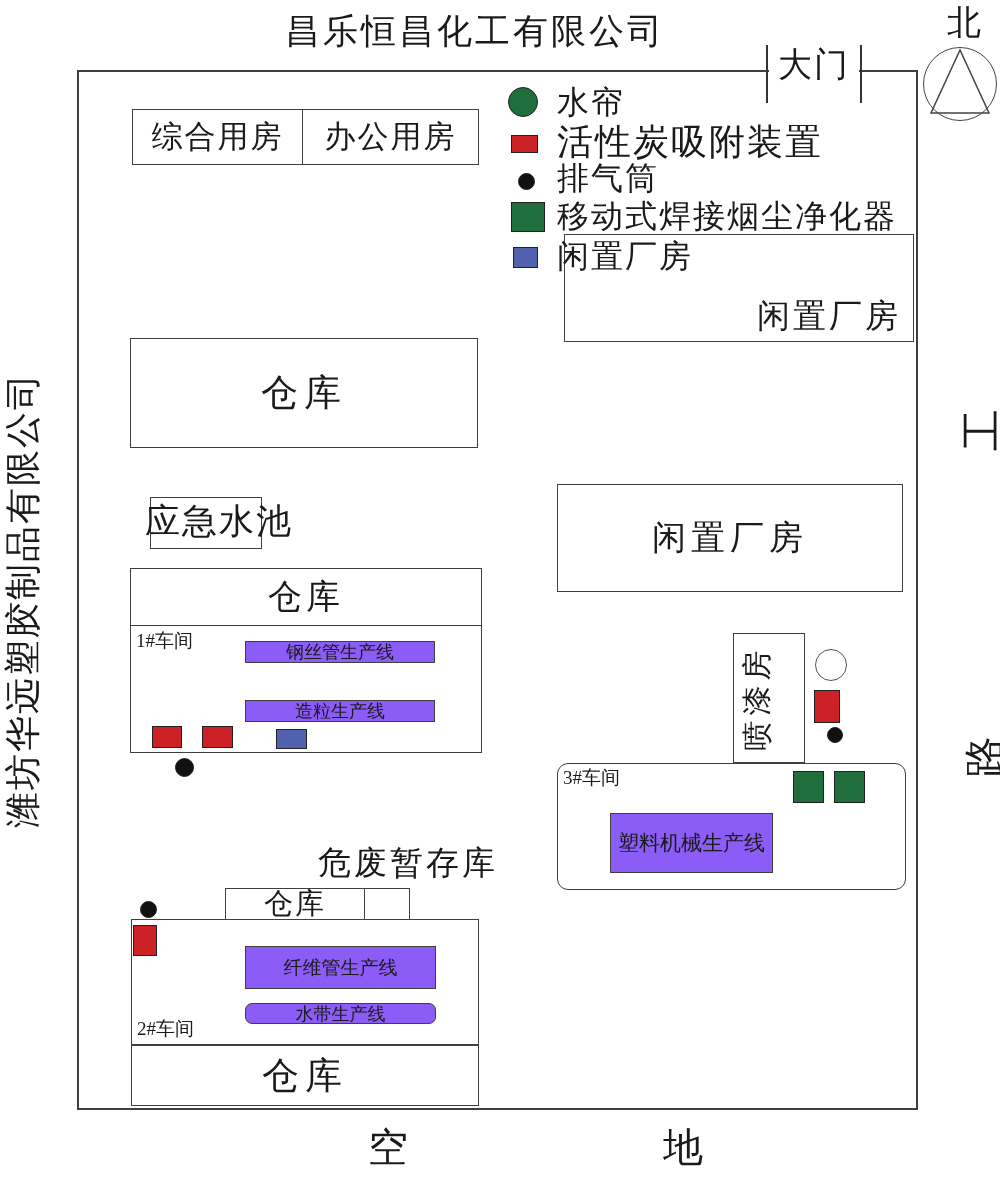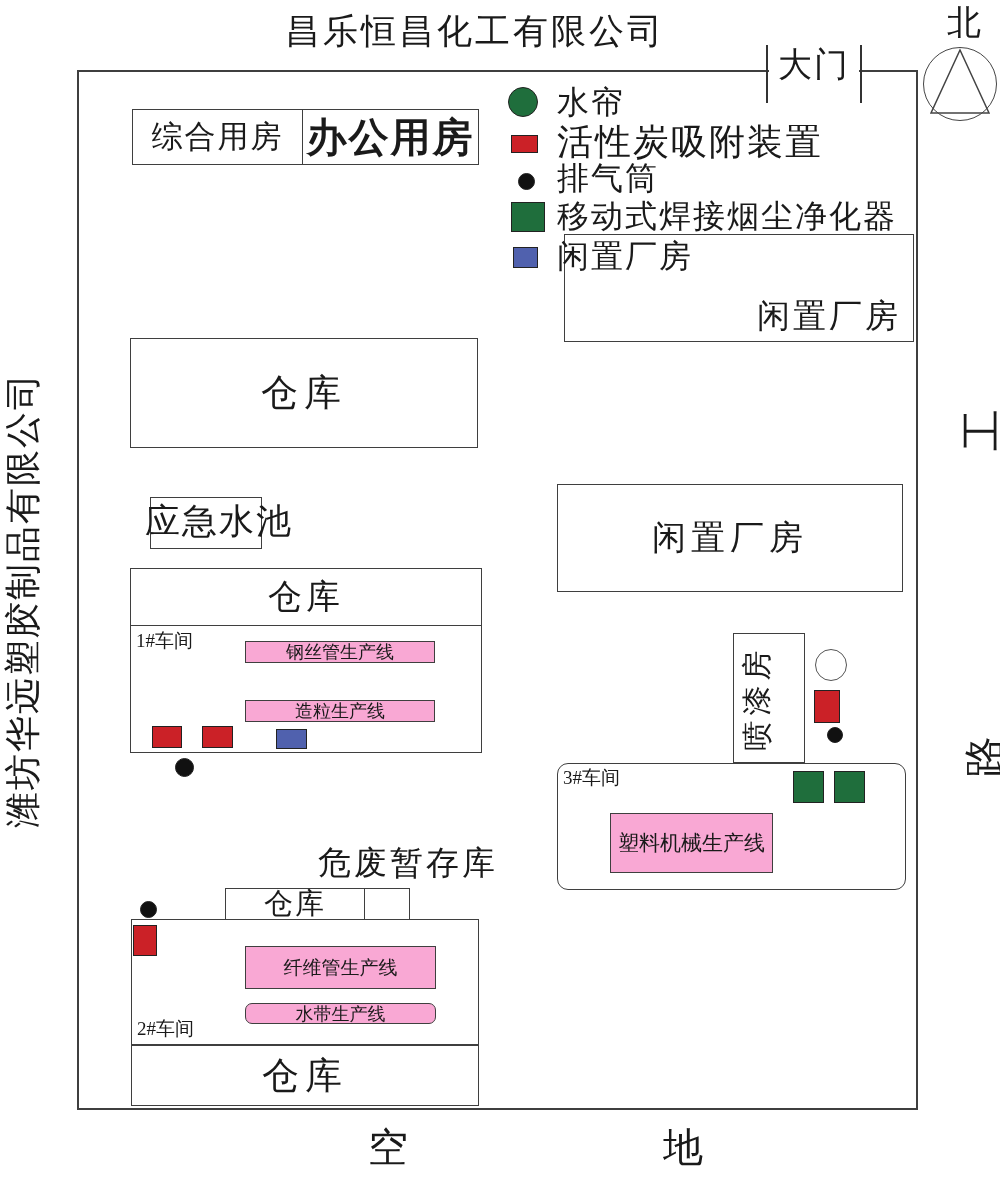--- a/index.html
+++ b/index.html
@@ -9,37 +9,37 @@
   }
   .abs{position:absolute;box-sizing:border-box;}
   .box{position:absolute;box-sizing:border-box;border:2px solid #3f3f3f;background:#fff;}
   .thin{border-width:1.5px;margin-left:12px;}
   .center{display:flex;align-items:center;justify-content:center;}
   .lbl{position:absolute;white-space:nowrap;line-height:1;}
   .rot{transform:translate(-50%,-50%) rotate(-90deg);transform-origin:center;}
   .marker{position:absolute;box-sizing:border-box;border:1px solid #222;}
   .round{border-radius:50%;}
   .wsname{position:absolute;font-size:19px;font-weight:400;line-height:1;}
-  .pline{position:absolute;box-sizing:border-box;border:1.5px solid #3f3f3f;background:#f9a8d4;
+  .pline{position:absolute;box-sizing:border-box;border:1.5px solid #3f3f3f;background:#8b5cf6;
          display:flex;align-items:center;justify-content:center;}
 </style>
 </head>
 <body>
 
 <div class="canvas">
 
   <div class="box" style="left:77px;top:70px;width:841px;height:1040px;"></div>
 
   <div class="abs" style="left:769px;top:68px;width:90px;height:6px;background:#fff;"></div>
   <div class="abs" style="left:766px;top:45px;width:2px;height:58px;background:#333;"></div>
   <div class="abs" style="left:860px;top:45px;width:2px;height:58px;background:#333;"></div>
 
   <div class="box thin" style="left:120px;top:109px;width:347px;height:56px;display:flex;">
     <div class="center" style="flex:0 0 169px;height:100%;border-right:1.5px solid #3f3f3f;font-size:31px;letter-spacing:2px;">综合用房</div>
-    <div class="center" style="flex:1;height:100%;font-size:40px;letter-spacing:2px;font-weight:bold;">办公用房</div>
+    <div class="center" style="flex:1;height:100%;font-size:31px;letter-spacing:2px;">办公用房</div>
   </div>
 
   <div class="box thin" style="left:552px;top:234px;width:350px;height:108px;">
     <span class="lbl" style="right:12px;bottom:8px;font-size:33px;letter-spacing:3px;">闲置厂房</span>
   </div>
 
   <div class="box thin center" style="left:118px;top:338px;width:348px;height:110px;font-size:37px;letter-spacing:6px;">仓库</div>
 
   <div class="box thin" style="left:138px;top:497px;width:112px;height:52px;"></div>
   <span class="lbl" style="left:145px;top:504px;font-size:35px;letter-spacing:2px;">应急水池</span>

